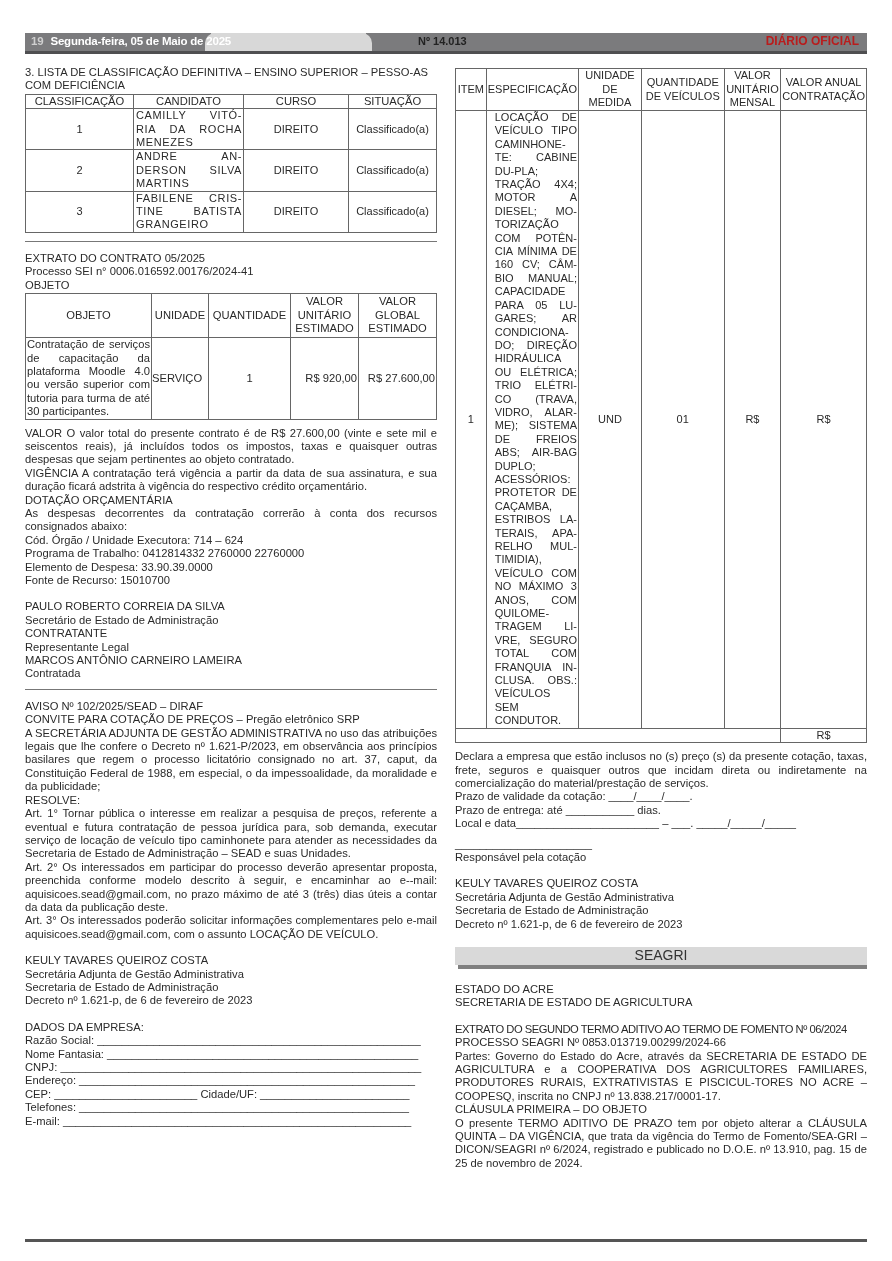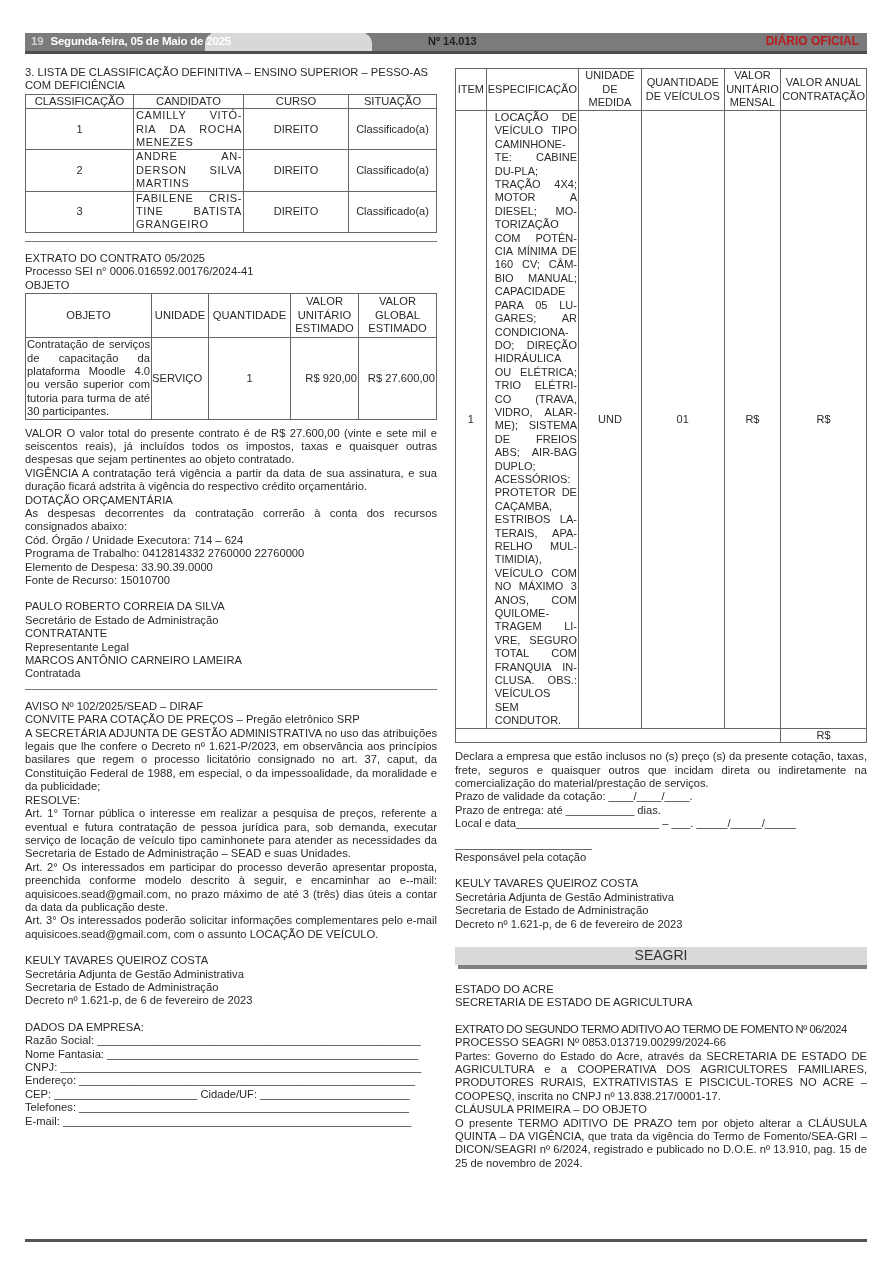--- a/index.html
+++ b/index.html
@@ -8,21 +8,21 @@
 
   
   .header { position: absolute; left: 25px; top: 33px; width: 842px; height: 18px; text-align: center; }
   .header .bg { position: absolute; inset: 0; background: #7b7b7d; }
   .header .mid { position: absolute; left: 186px; top: 0; width: 155px; height: 18px; background: #d8d8d8; }
   .header .mid:before { content: ""; position: absolute; left: -6px; top: 0; width: 14px; height: 18px; background: #d8d8d8; border-top-left-radius: 10px; }
   .header .mid:after { content: ""; position: absolute; right: -6px; top: 0; width: 14px; height: 18px; background: #d8d8d8; border-top-right-radius: 10px; }
   .header .underline { position: absolute; left: 0; right: 0; bottom: -3px; height: 3px; background: #4f4f51; }
   .hdr-left { position: absolute; left: 6px; top: 2px; color: #fff; font-weight: bold; font-size: 11.5px; letter-spacing: -0.2px; }
   .hdr-left .pg { color: #d0d0d0; margin-right: 4px; }
-  .hdr-center { position: absolute; left: 403px; top: 2px; font-weight: bold; font-size: 11px; color: #222; }
+  .hdr-center { position: absolute; left: 393px; top: 2px; font-weight: bold; font-size: 11px; color: #222; }
   .hdr-right { position: absolute; right: 8px; top: 2px; color: #b91c1c; font-weight: bold; font-size: 12px; }
 
   .col { position: absolute; top: 66px; }
   .col-left { left: 25px; width: 412px; }
   .col-right { left: 455px; width: 412px; }
 
   p, .line { display: block; }
   .justify { text-align: justify; }
   .gap { height: 13px; }
   .gap-s { height: 7px; }

